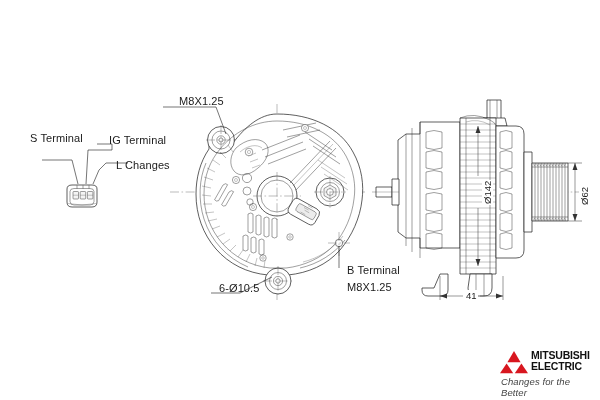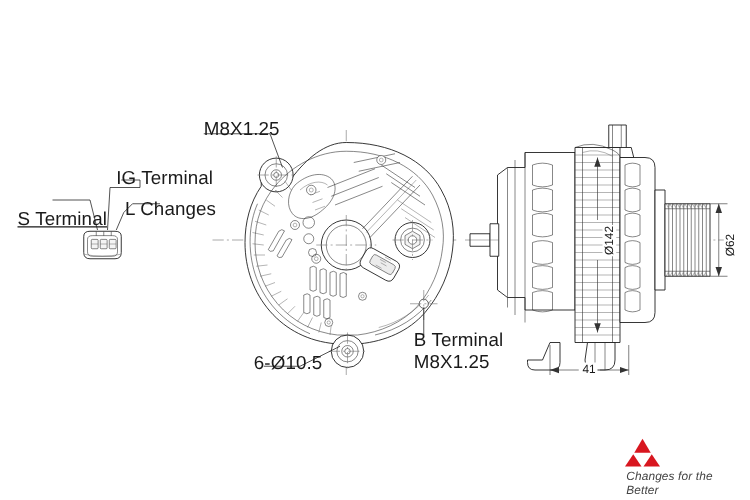--- a/index.html
+++ b/index.html
@@ -19,24 +19,25 @@
   #drawing {
     position: absolute;
     left: 0;
     top: 0;
     width: 600px;
     height: 400px;
   }
   .lbl {
     position: absolute;
     font-family: "Liberation Sans", sans-serif;
-    font-size: 15px;
+    font-size: 11px;
     color: #1a1a1a;
     white-space: nowrap;
     letter-spacing: 0.1px;
+    margin-left: 16px;
   }
   .dim {
     position: absolute;
     font-family: "Liberation Sans", sans-serif;
     font-size: 9.5px;
     color: #1a1a1a;
     white-space: nowrap;
     background: #ffffff;
     padding: 0 1px;
   }
@@ -378,21 +379,21 @@
       <line class="dimln" x1="568" y1="163" x2="582" y2="163"></line>
       <line class="dimln" x1="568" y1="221" x2="582" y2="221"></line>
 
       <line class="dimln" x1="440" y1="296" x2="463" y2="296" marker-start="url(#arS)"></line>
       <line class="dimln" x1="480" y1="296" x2="503" y2="296" marker-end="url(#ar)"></line>
       <line class="dimln" x1="440" y1="276" x2="440" y2="300"></line>
       <line class="dimln" x1="503" y1="276" x2="503" y2="300"></line>
     </g>
   </svg>
 
-  <div class="lbl" style="left:14px; top:167px;text-decoration:underline;">S Terminal</div>
+  <div class="lbl" style="left:14px; top:132px;">S Terminal</div>
 
   <div class="lbl" style="left:93px; top:134px;">IG Terminal</div>
 
   <div class="lbl" style="left:100px; top:159px;">L Changes</div>
 
   <div class="lbl" style="left:163px; top:95px;">M8X1.25</div>
 
   <div class="lbl" style="left:203px; top:282px;">6-Ø10.5</div>
 
   <div class="lbl" style="left:331px; top:264px;">B Terminal</div>
@@ -404,16 +405,20 @@
   <div class="dim vert" style="left:579px; top:206px;">Ø62</div>
 
   <div class="dim" style="left:465px; top:290px;">41</div>
 
   <div id="logo">
     <svg class="mark" viewBox="0 0 28 24">
       <path d="M14,1 L20.6,12.2 L7.4,12.2 Z" fill="#d8161f"></path>
       <path d="M6.6,13.4 L13.2,23.2 L0,23.2 Z" fill="#d8161f"></path>
       <path d="M21.4,13.4 L28,23.2 L14.8,23.2 Z" fill="#d8161f"></path>
     </svg>
+    <div class="wordmark">
+      <div>MITSUBISHI</div>
+      <div>ELECTRIC</div>
+    </div>
     <div class="tagline">Changes for the Better</div>
   </div>
 
 </div>
 
 </body></html>

